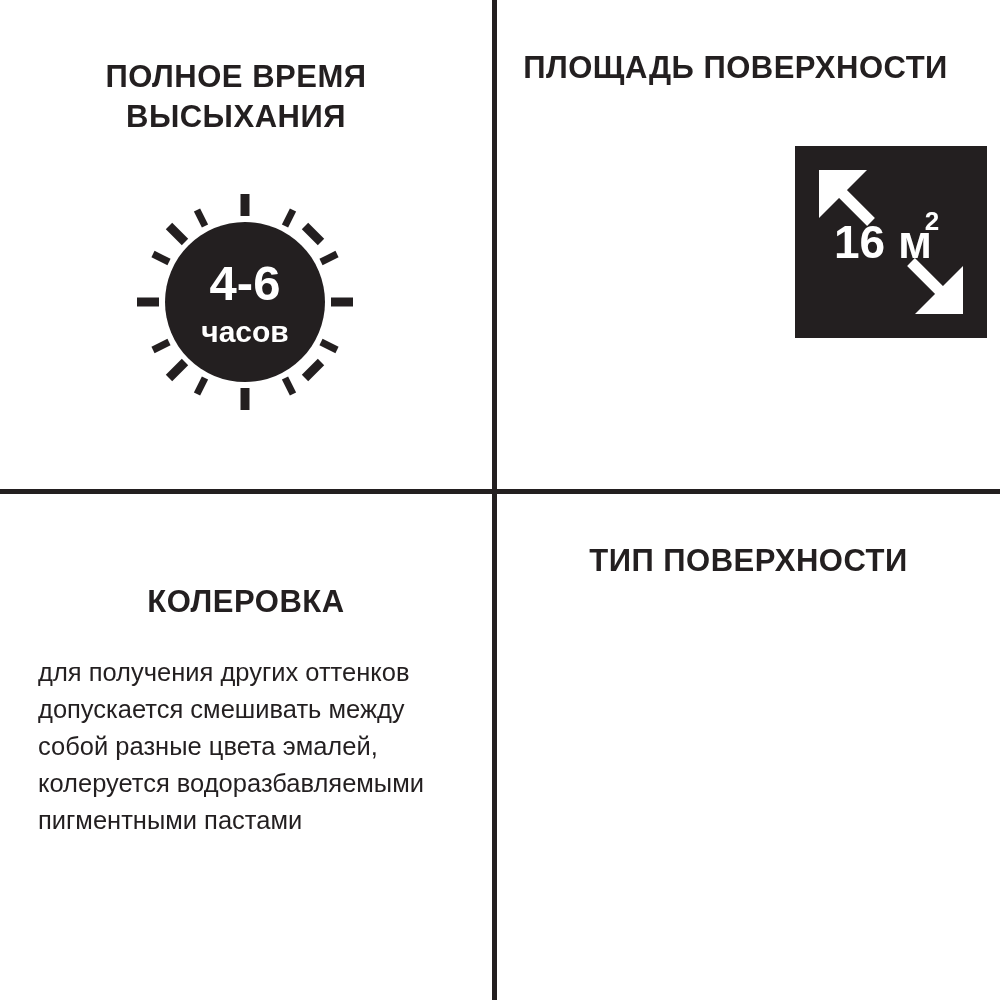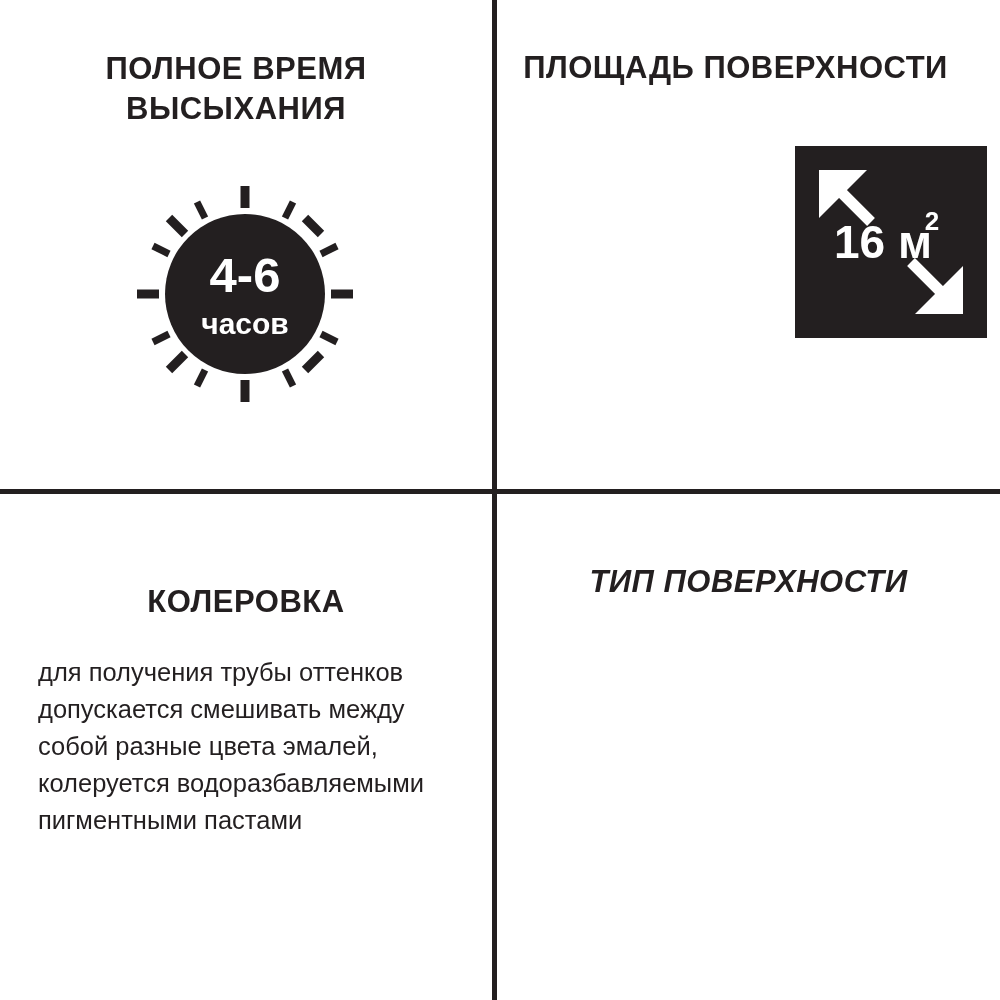--- a/index.html
+++ b/index.html
@@ -37,39 +37,39 @@
     top: 489px;
     width: 1000px;
     height: 5px;
     background: #231f20;
   }
 
   .cell {
     position: absolute;
     box-sizing: border-box;
   }
-  .cell-tl { left: 0;     top: 1px;    width: 472px; height: 489px; }
+  .cell-tl { left: 0;     top: 9px;    width: 472px; height: 489px; }
   .cell-tr { left: 484px; top: 0;    width: 503px; height: 489px; }
   .cell-bl { left: 0;     top: 494px; width: 492px; height: 506px; }
   .cell-br { left: 497px; top: 494px; width: 503px; height: 506px; }
 
   .cell-title {
     text-align: center;
     font-weight: bold;
     font-size: 31px;
     line-height: 1.28;
     letter-spacing: 0.5px;
     text-transform: uppercase;
     color: #231f20;
     padding: 0 26px;
   }
   .cell-tl .cell-title { margin-top: 48px; }
   .cell-tr .cell-title { margin-top: 48px; }
   .cell-bl .cell-title { margin-top: 88px; }
-  .cell-br .cell-title { margin-top: 68px; font-style: italic; }
+  .cell-br .cell-title { margin-top: 47px; }
 
   .icon-wrap {
     display: flex;
     justify-content: center;
     align-items: center;
   }
   .cell-tl .icon-wrap { margin-top: 56px; padding-left: 18px; }
   .cell-tr .icon-wrap { margin-top: 58px; justify-content: flex-end; }
 
   
@@ -142,20 +142,20 @@
         </g>
         <polygon points="168,168 168,120 120,168" fill="#ffffff"></polygon>
         <text x="88" y="112" text-anchor="middle" fill="#ffffff" font-family="Liberation Sans, sans-serif" font-size="46" font-weight="bold">16 м</text>
         <text x="137" y="84" text-anchor="middle" fill="#ffffff" font-family="Liberation Sans, sans-serif" font-size="26" font-weight="bold">2</text>
       </svg>
     </div>
   </div>
 
   <div class="cell cell-bl">
     <div class="cell-title">КОЛЕРОВКА</div>
-    <div class="body-text">для получения трубы оттенков допускается смешивать между собой разные цвета эмалей, колеруется водоразбавляемыми пигментными пастами</div>
+    <div class="body-text">для получения других оттенков допускается смешивать между собой разные цвета эмалей, колеруется водоразбавляемыми пигментными пастами</div>
   </div>
 
   <div class="cell cell-br">
     <div class="cell-title">ТИП ПОВЕРХНОСТИ</div>
   </div>
 
 </div>
 
 </body></html>

